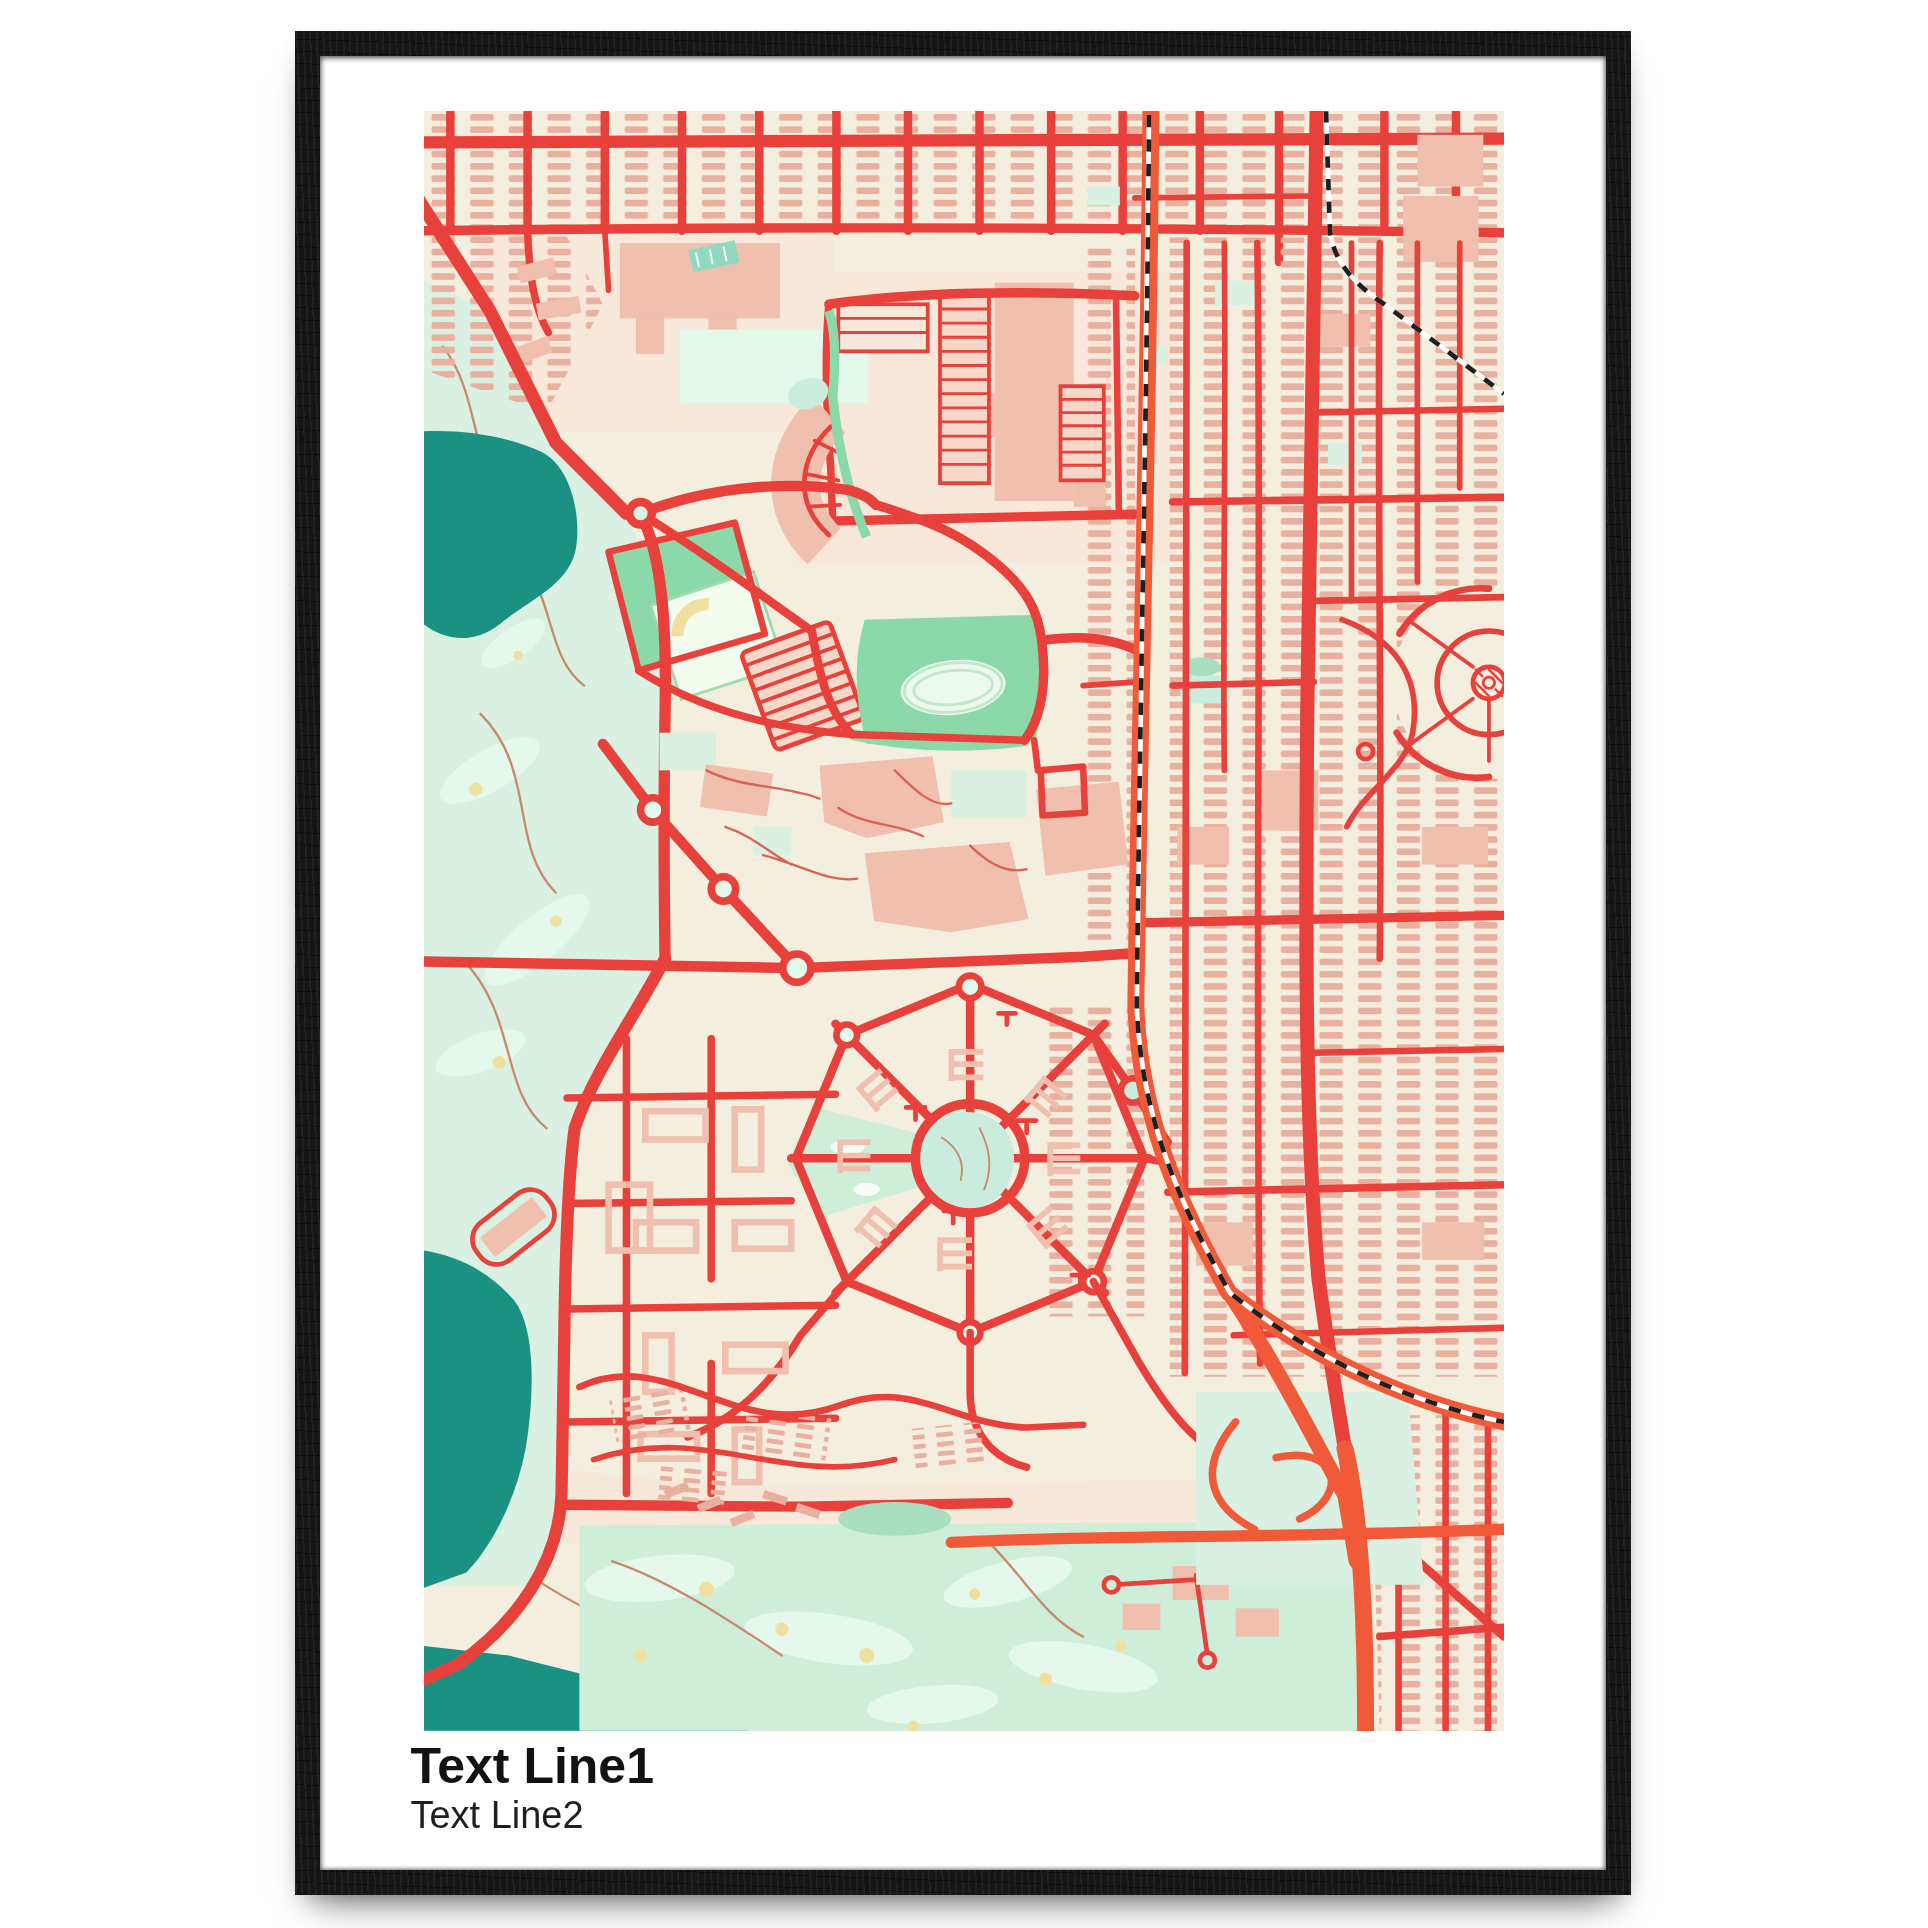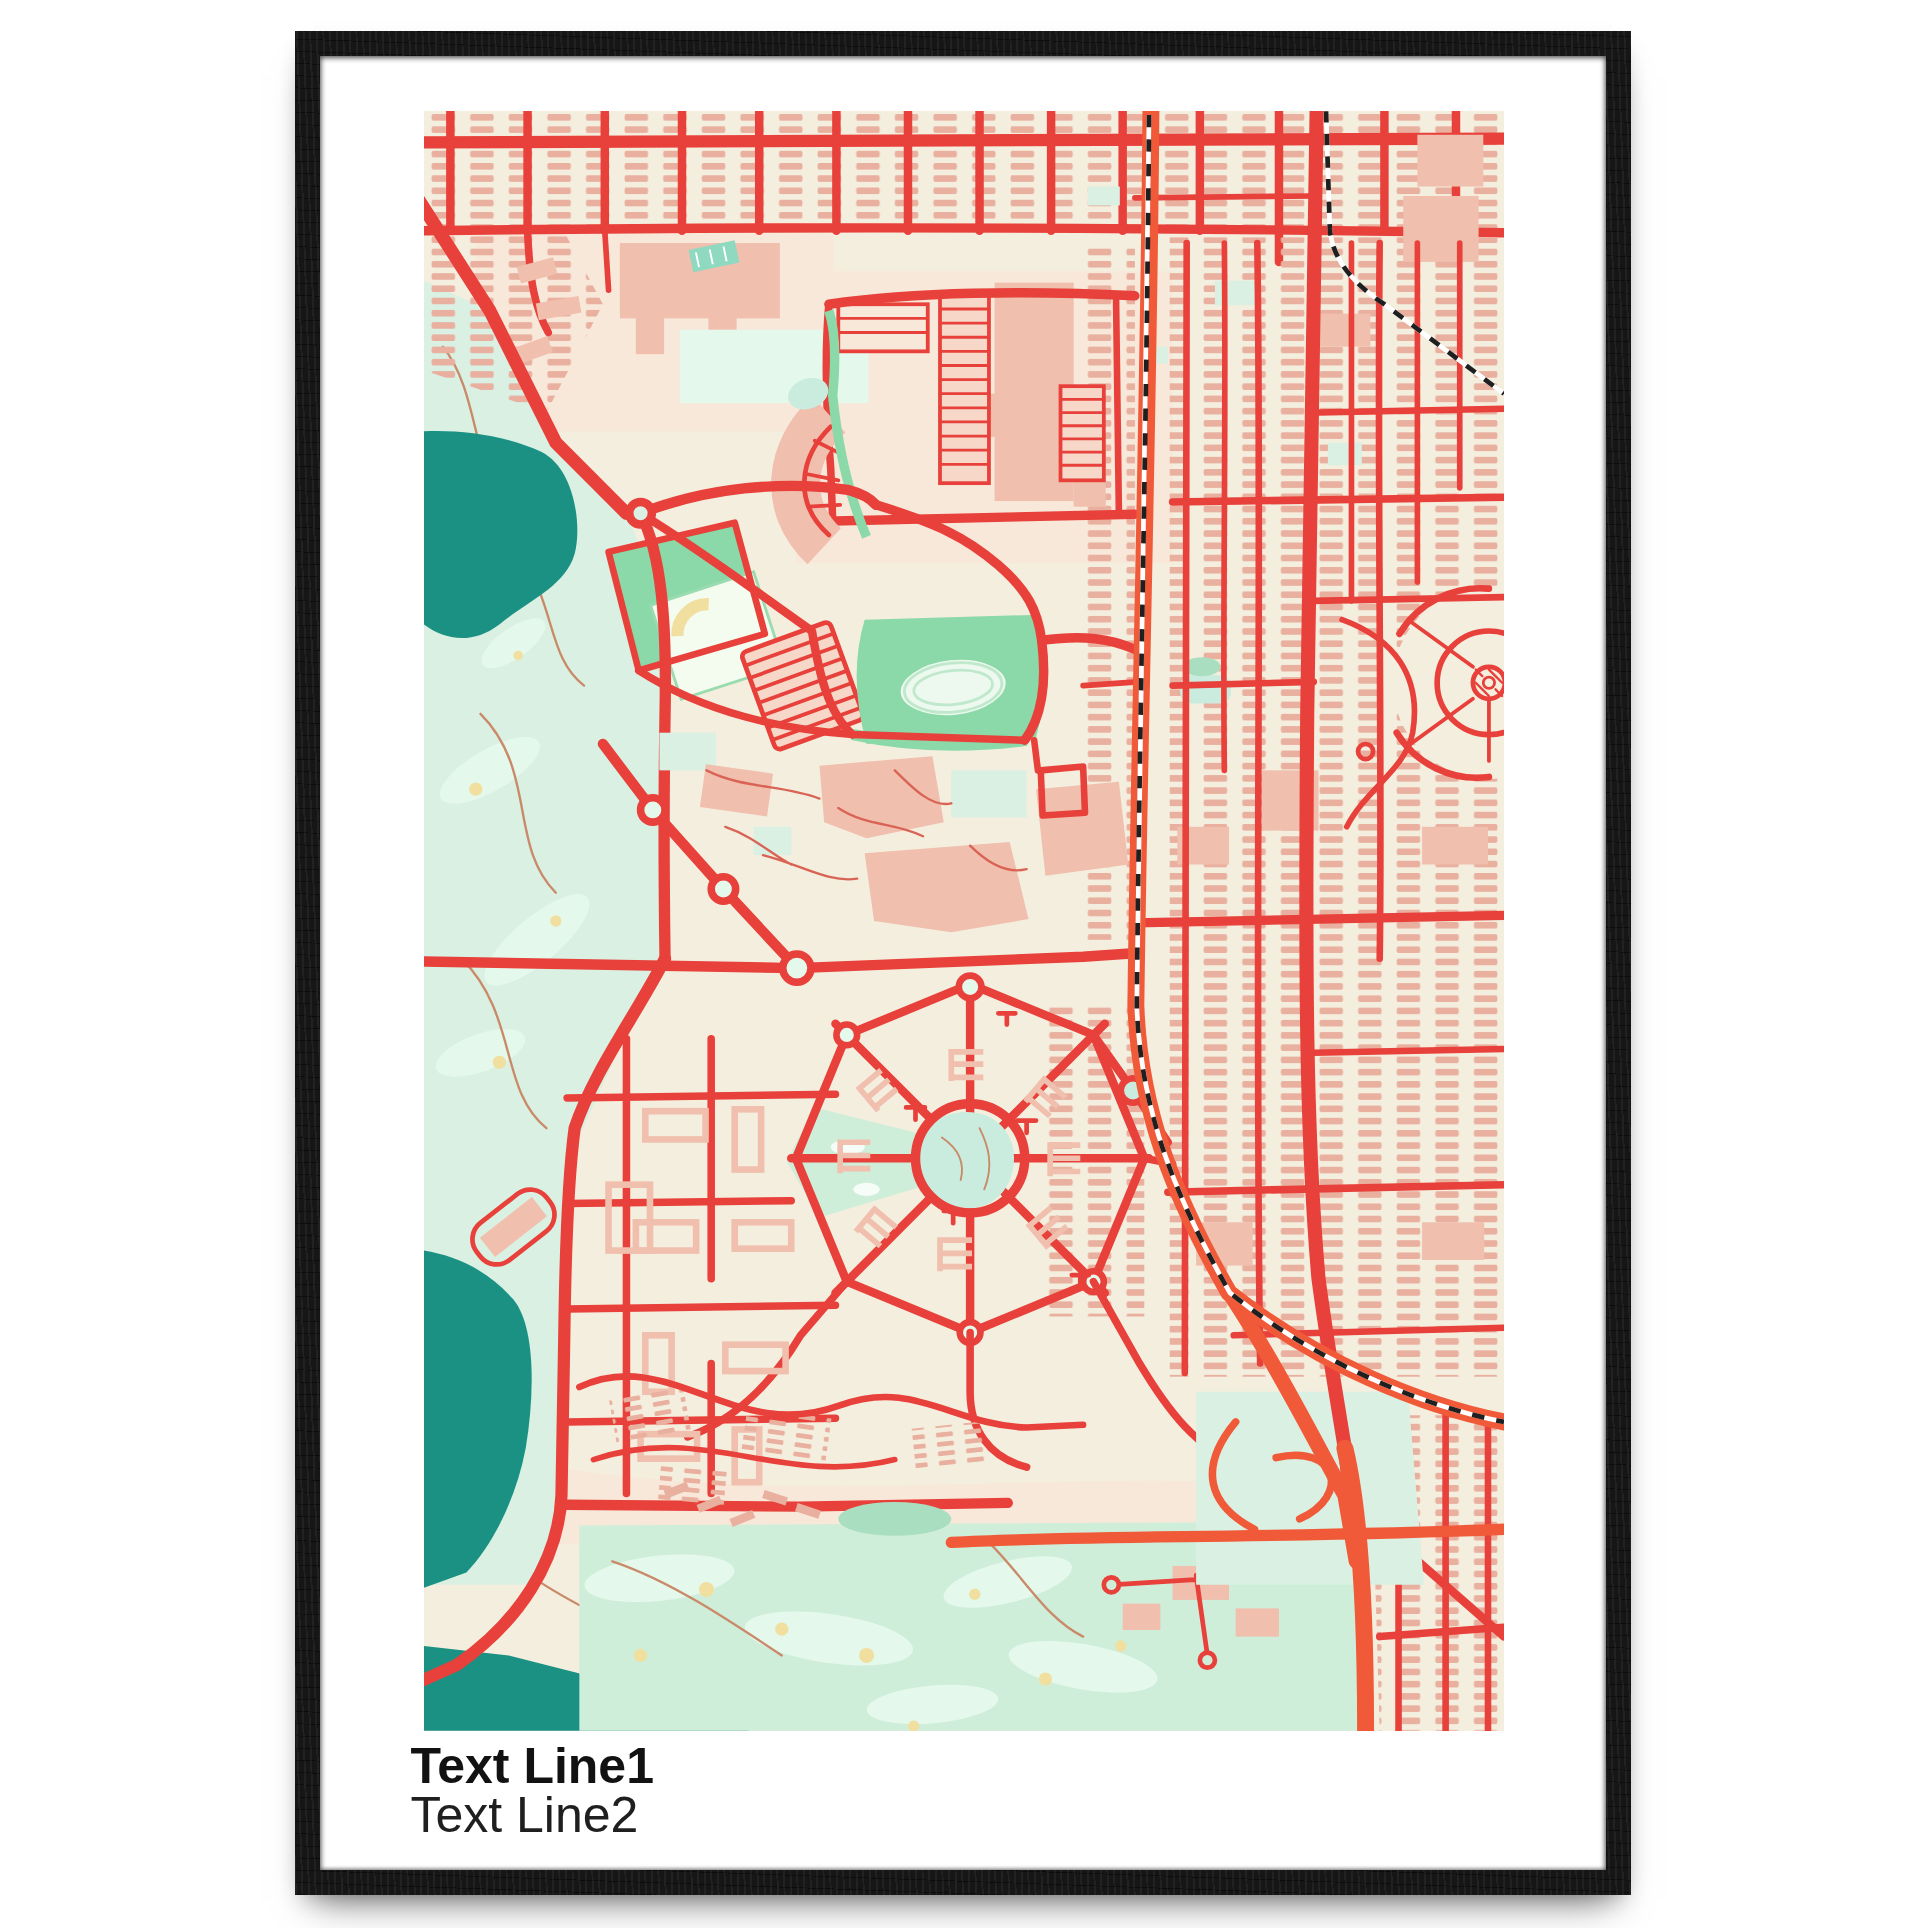--- a/index.html
+++ b/index.html
@@ -23,21 +23,21 @@
   }
   .mat{
     position:absolute;left:25.4px;top:25.4px;right:25.4px;bottom:25.4px;background:var(--mat);
     box-shadow: inset 0 2.8px 5.6px rgba(0,0,0,.45), inset 0 -1.9px 3.8px rgba(0,0,0,.22),
                 inset 2.8px 0 4.7px rgba(0,0,0,.22), inset -2.8px 0 4.7px rgba(0,0,0,.22);
   }
   .map-wrap{position:absolute;left:104px;top:55px;width:1080px;height:1620px;background:var(--map-bg);}
   svg{display:block}
   .caption{position:absolute;left:90px;top:1684px}
   .t1{font-size:50px;font-weight:700;line-height:53px;color:var(--ink);letter-spacing:0}
-  .t2{font-size:50px;font-weight:400;line-height:41px;color:#1f1f1f;margin-top:1.9px}
+  .t2{font-size:38px;font-weight:400;line-height:41px;color:#1f1f1f;margin-top:1.9px}
   
   .rd{stroke:var(--road);fill:none;stroke-linecap:round;stroke-linejoin:round}
   .hw{stroke:var(--highway);fill:none;stroke-linecap:round;stroke-linejoin:round}
   .pk{stroke:var(--building);fill:none;stroke-linecap:butt}
   .cp{stroke:var(--path-campus);fill:none;stroke-linecap:round}
   .gp{stroke:var(--path-thin);fill:none;stroke-linecap:round}
   .bld{fill:var(--building)}
   .mintf{fill:var(--mint)}
 </style>
 </head>

